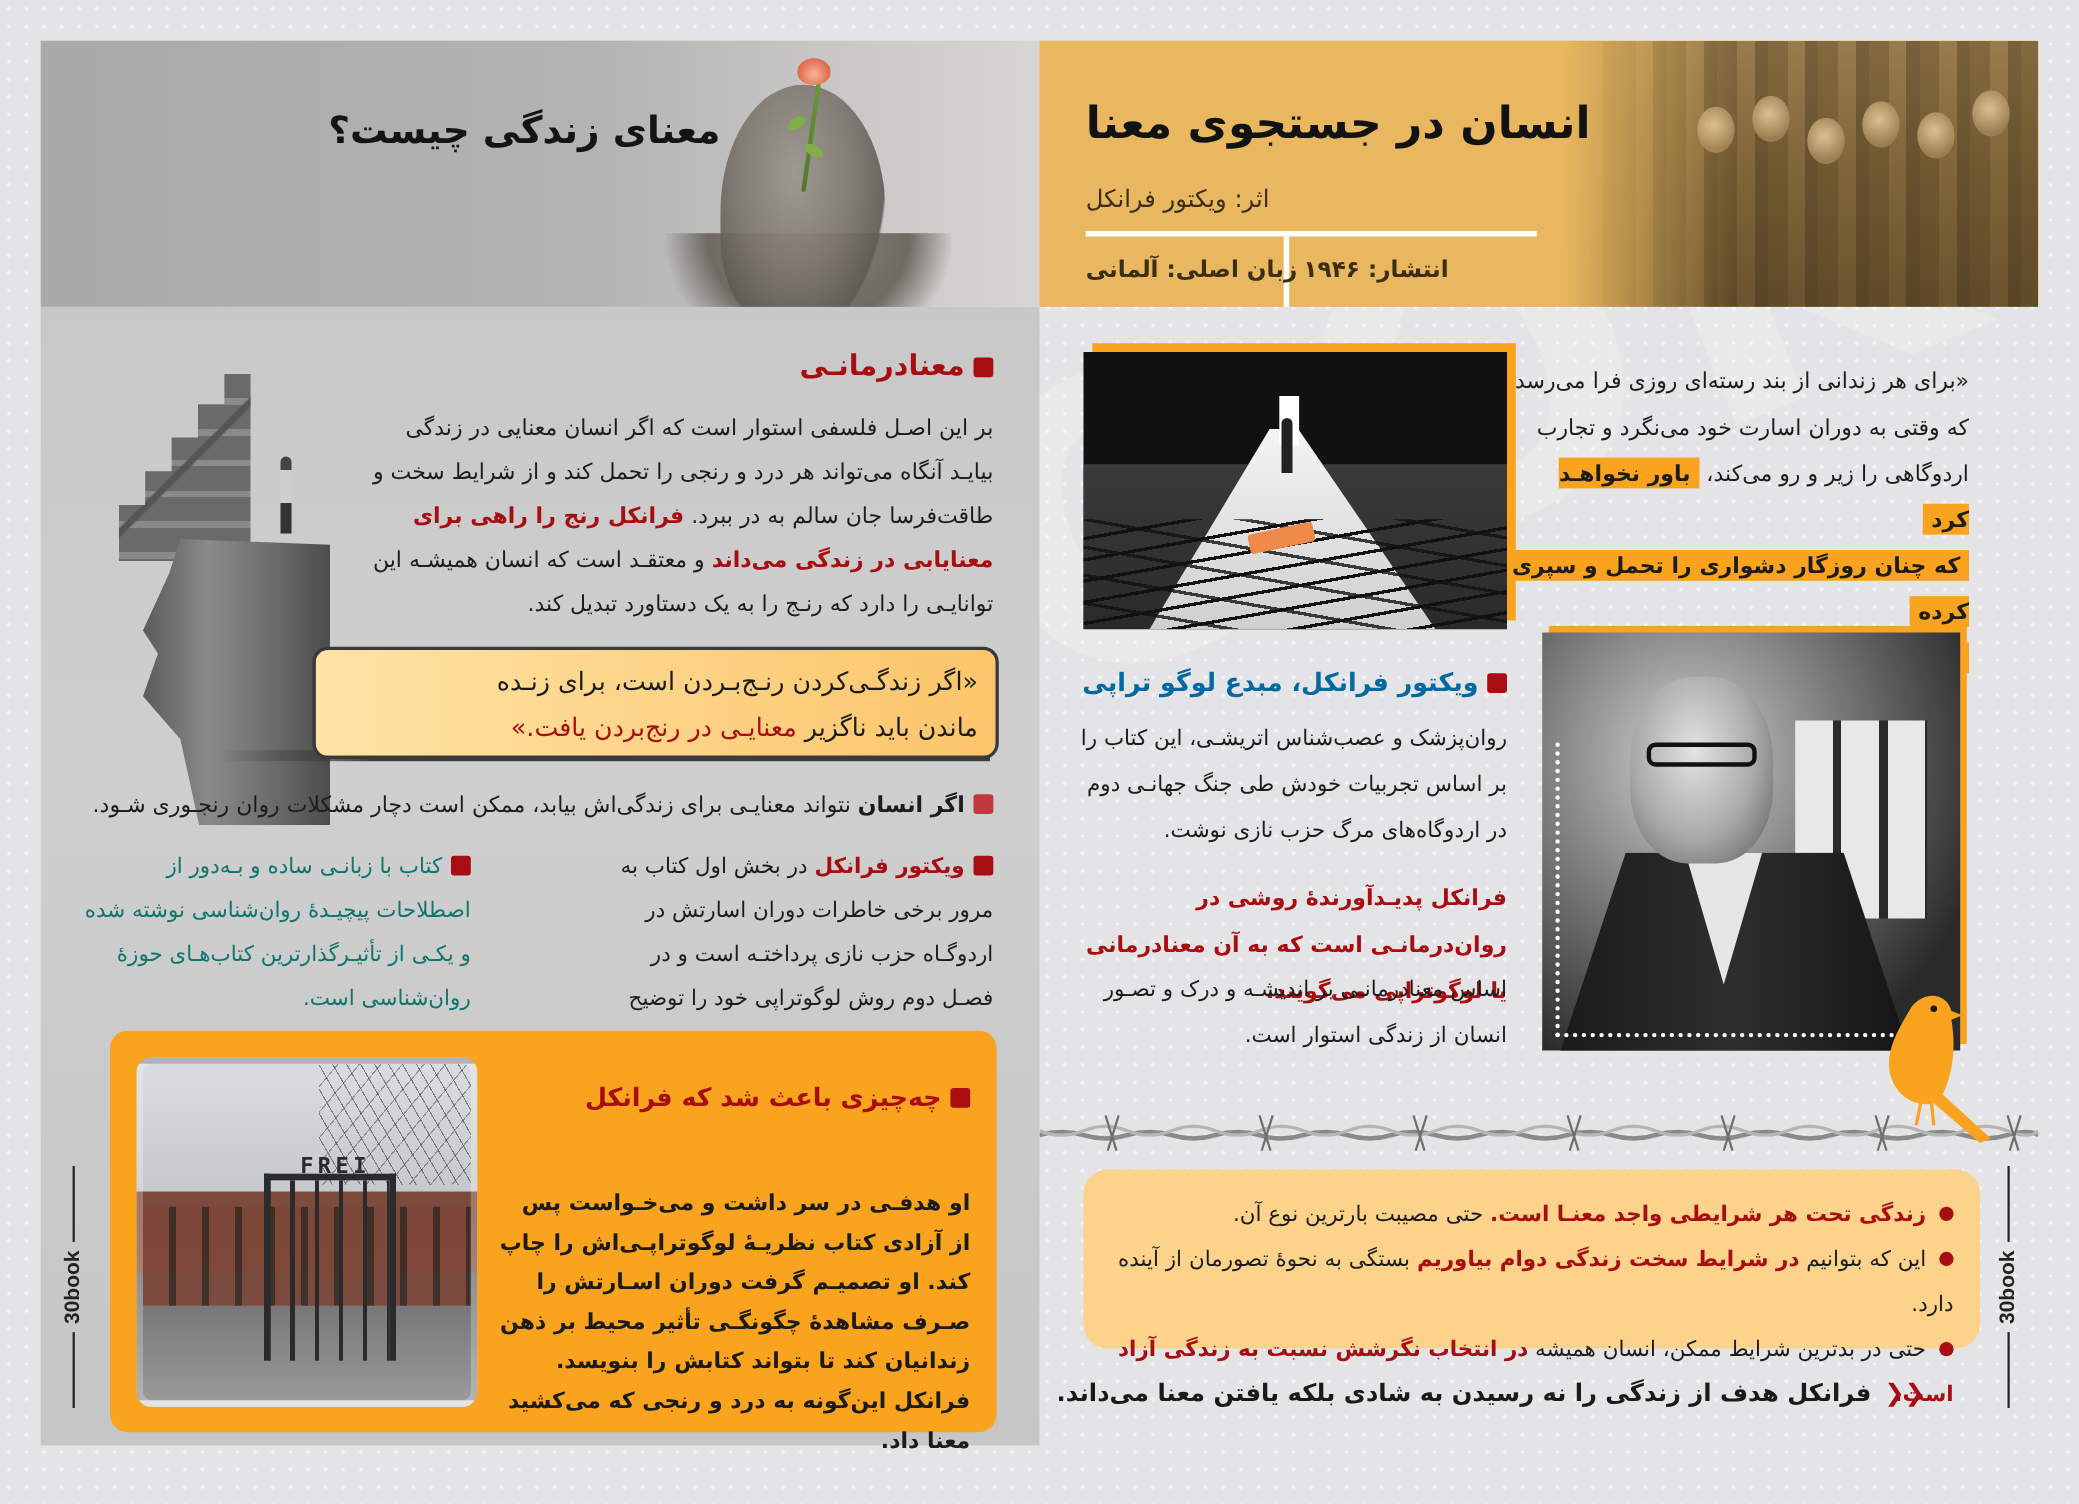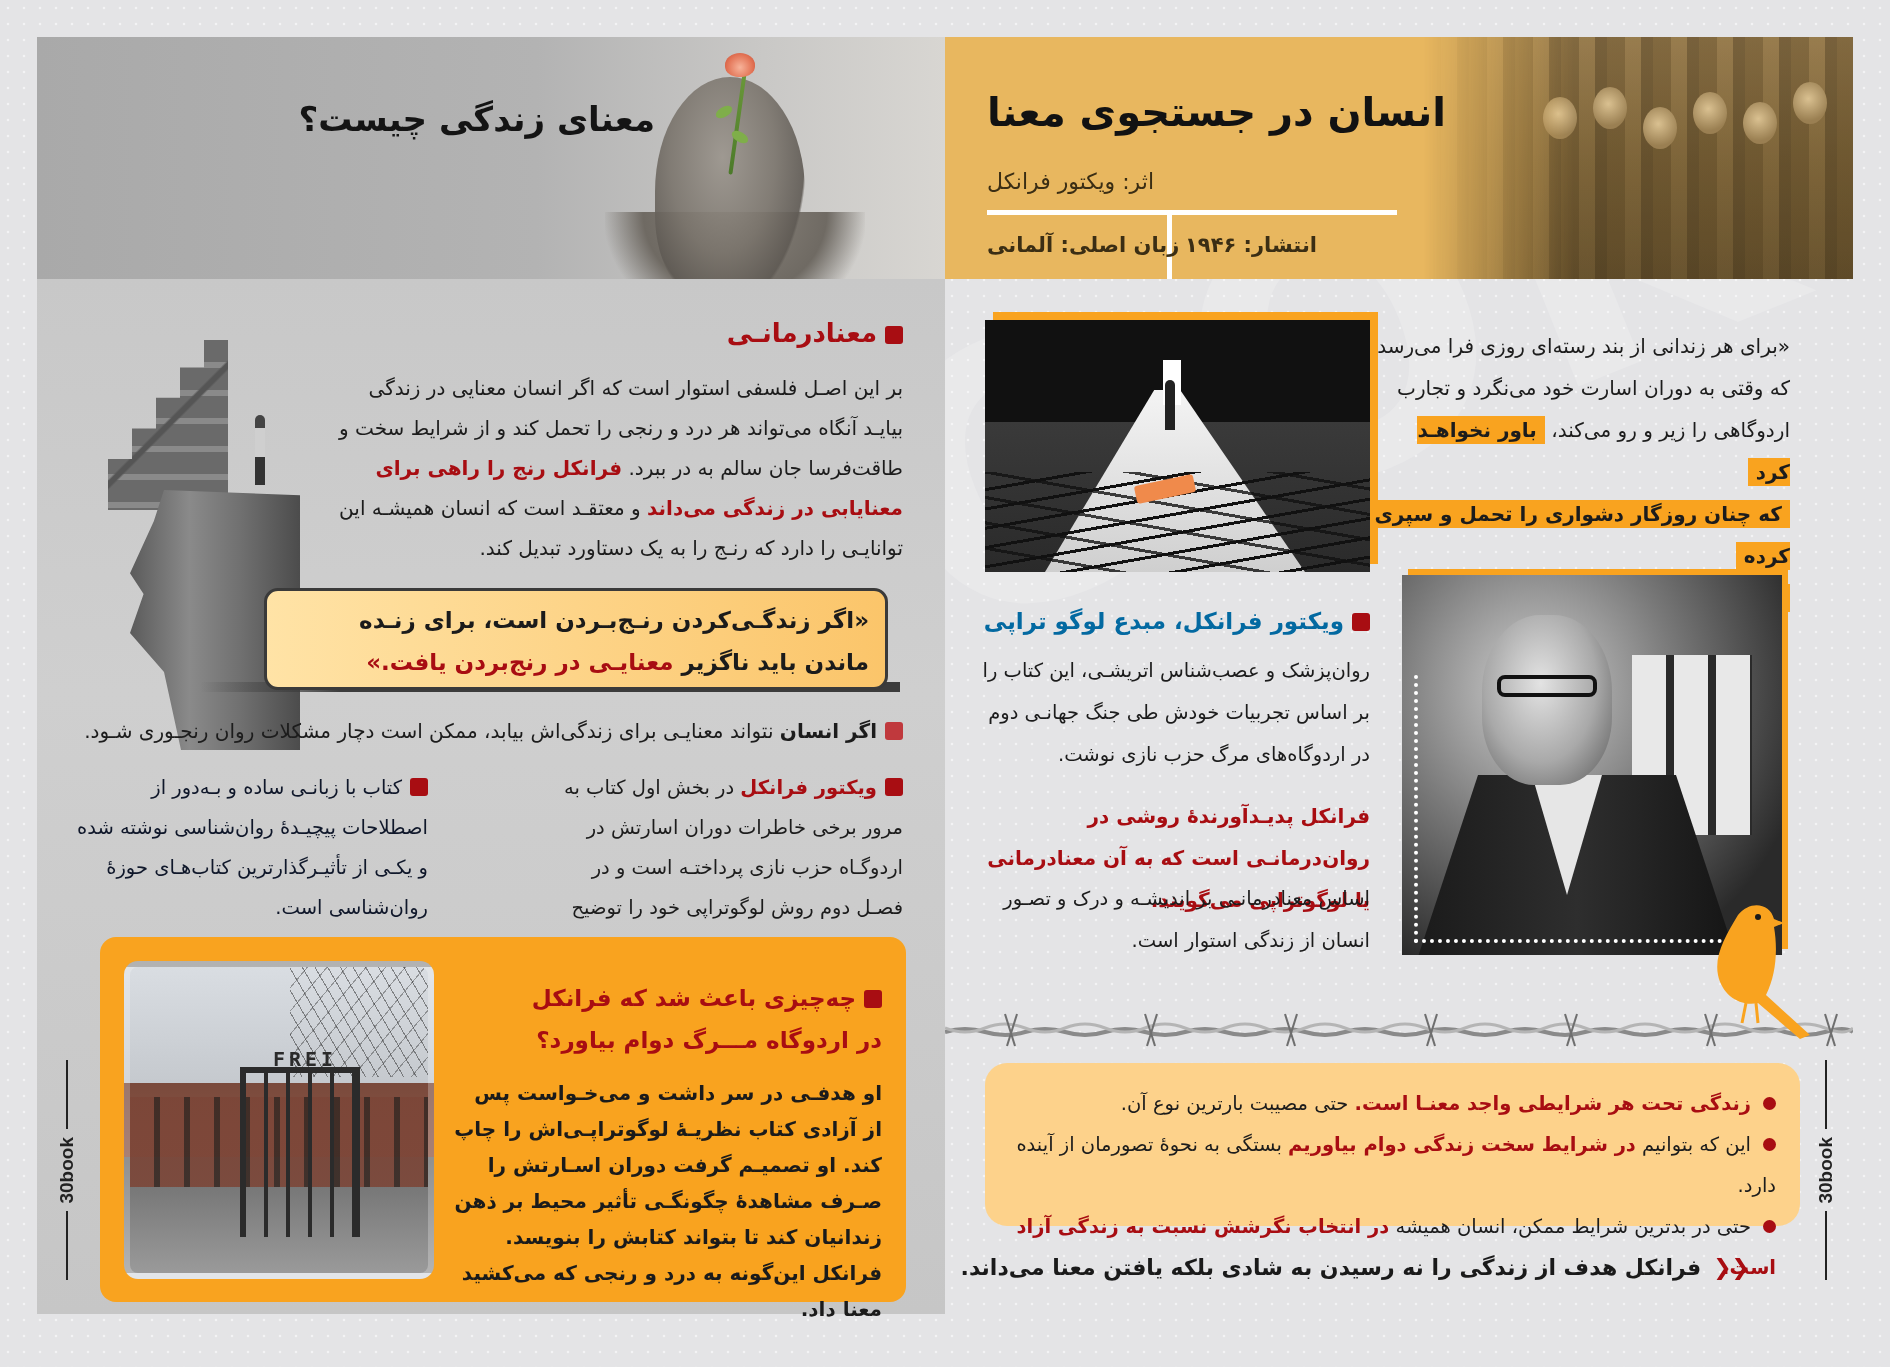--- a/index.html
+++ b/index.html
@@ -118,43 +118,43 @@
     background: linear-gradient(90deg, #5b5b5b 0%, #8a8a8a 35%, #707070 65%, #4c4c4c 100%);
     clip-path: polygon(20% 0, 100% 2%, 100% 100%, 30% 100%, 20% 70%, 0 55%, 8% 40%, 0 32%, 14% 12%);
   }
   .head-sculpture .figure {
     position: absolute; left: 155px; top: 75px; width: 10px; height: 70px;
     background: linear-gradient(#444 0 18%, #cfcfcf 18% 60%, #333 60%);
     border-radius: 5px 5px 0 0;
   }
 
   .quote-box {
-    left: 264px; top: 588px; width: 624px; height: 102px;
+    left: 284px; top: 588px; width: 624px; height: 102px;
     background: linear-gradient(90deg, #ffe3a6 0%, #fbc56a 100%);
     border: 3px solid #3a3a3a; border-radius: 14px;
     padding: 8px 16px;
-    font-size: 23px; line-height: 42px; font-weight: bold; color: #1b1b1b;
+    font-size: 23px; line-height: 42px; font-weight: normal; color: #1b1b1b;
   }
   .quote-box-shadow {
     left: 200px; top: 682px; width: 700px; height: 10px;
     background: linear-gradient(90deg, transparent, #3c3c3c 20%);
   }
 
   .line-warning {
     right: 987px; top: 716px; width: 820px;
     font-size: 20px; line-height: 30px; font-weight: bold; color: #1c1c1c;
   }
 
   .col-frankl {
     right: 987px; top: 768px; width: 350px;
     font-size: 19.5px; line-height: 40px; color: #1c1c1c;
   }
   .col-book {
     right: 1462px; top: 768px; width: 360px;
-    font-size: 19.5px; line-height: 40px; color: #0f172a;
+    font-size: 19.5px; line-height: 40px; color: #0f766e;
   }
 
   
   .orange-box {
     left: 100px; top: 937px; width: 806px; height: 365px;
     background: #f9a31f;
     border-radius: 16px;
   }
   .auschwitz-img {
     position: absolute; left: 24px; top: 24px; width: 310px; height: 318px;
@@ -395,21 +395,20 @@
 
 <section class="abs orange-box">
   <div class="auschwitz-img">
     <div class="tree"></div>
     <div class="building"></div>
     <div class="gate"></div>
     <div class="sign">FREI</div>
   </div>
   <h3 class="ob-title rtl">
     <div><span class="sq-bullet"></span><span>چه‌چیزی باعث شد که فرانکل</span></div>
-    <div>در اردوگاه مـــرگ دوام بیاورد؟</div>
   </h3>
   <p class="ob-body rtl">او هدفـی در سر داشت و می‌خـواست پس از آزادی کتاب نظریـهٔ لوگوتراپـی‌اش را چاپ کند. او تصمیـم گرفت دوران اسـارتش را صـرف مشاهدهٔ چگونگـی تأثیر محیط بر ذهن زندانیان کند تا بتواند کتابش را بنویسد. فرانکل این‌گونه به درد و رنجی که می‌کشید معنا داد.</p>
 </section>
 
 <div class="abs man-door-img">
   <div class="floor"></div>
   <div class="light"></div>
   <div class="door"></div>
   <div class="person"></div>
   <div class="fence"></div>

